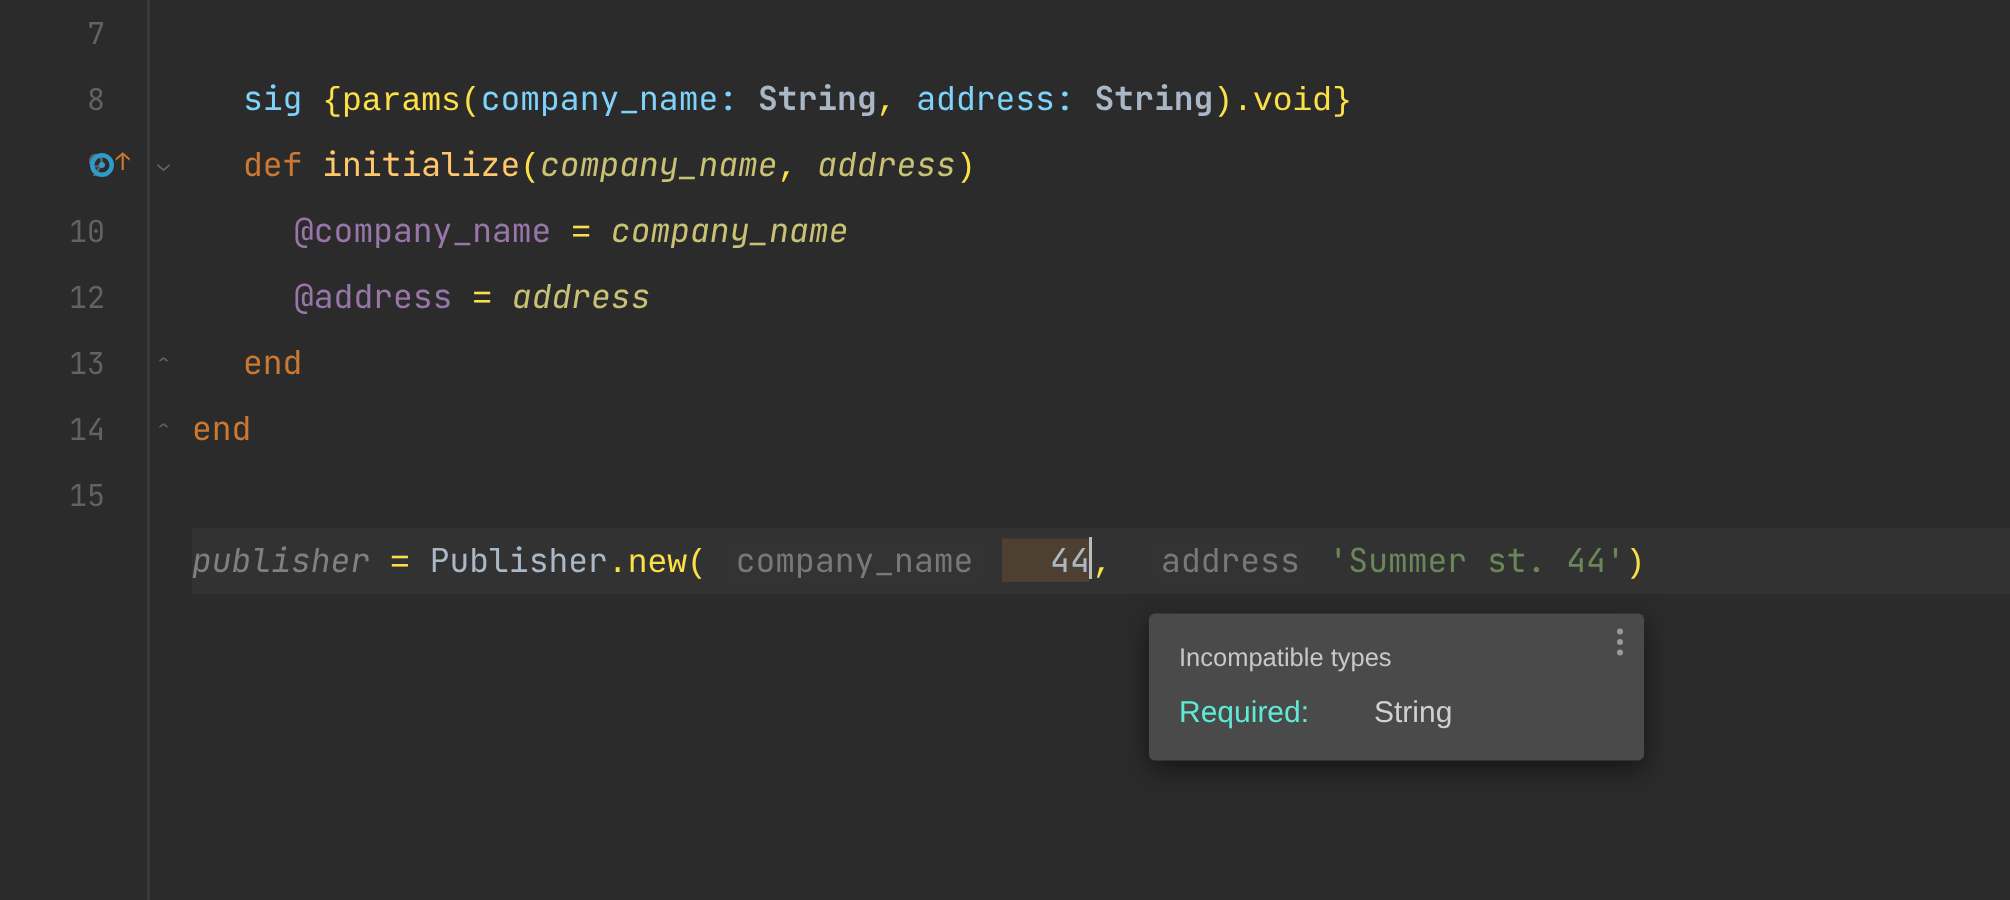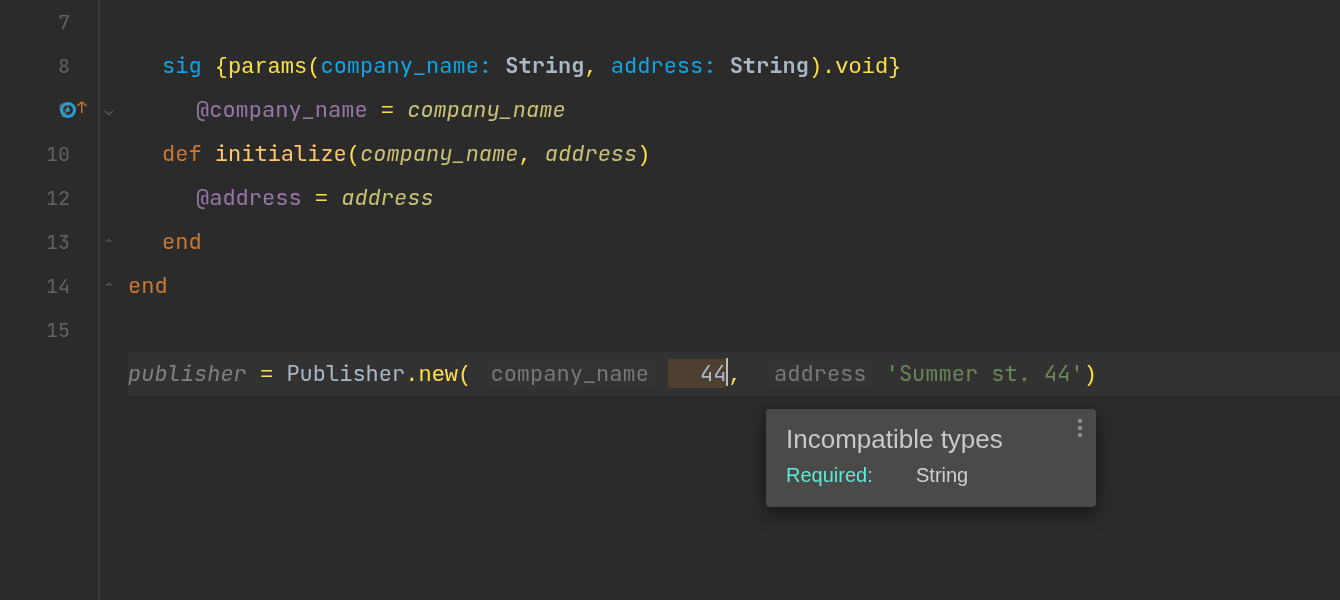--- a/index.html
+++ b/index.html
@@ -72,21 +72,21 @@
     background: #2b2b2b;
   }
   .cl { height: 44px; white-space: pre; }
   .cl.current { background: #323232; }
   .in1 { padding-left: 34px; }
   .in2 { padding-left: 68px; }
 
   
   .kw   { color: #cc7832; }           
   .fn   { color: #ffc66d; }           
-  .id   { color: #0ea5e9; }           
+  .id   { color: #7dd3fc; }           
   .prm  { color: #c9c274; font-style: italic; } 
   .ivar { color: #9876aa; }           
   .type { color: #a9b7c6; font-weight: 600; }
   .call { color: #a9b7c6; }
   .str  { color: #6a8759; }
   .pun  { color: #fde047; font-family: Liberation Mono, monospace; }
   .gray { color: #808080; font-style: italic; }
   .hint { color: #787878; background: #333333; padding: 0 6px; border-radius: 2px; font-style: normal; }
   .errhl { background: #4e4030; padding-left: 32px; }
   .caret {
@@ -101,21 +101,21 @@
     background: #4a4a4a;
     color: #bababa;
     padding: 14px 18px 16px 20px;
     border-radius: 4px;
     box-shadow: 0 6px 18px rgba(0,0,0,.5);
     font-family: -apple-system, "Segoe UI", sans-serif;
     font-size: 20px;
     line-height: 32px;
     min-width: 330px;
   }
-  .tooltip .title { color: #c8c8c8; margin-bottom: 4px; font-size: 26px;}
+  .tooltip .title { color: #c8c8c8; margin-bottom: 4px; font-size: 17px;}
   .tooltip .row { display: flex; }
   .tooltip .k { width: 130px; color: #5eead4; }
   .tooltip .v { color: #d0d0d0; }
   .tooltip .more {
     position: absolute; right: 14px; top: 10px;
     color: #9a9a9a; font-size: 22px; letter-spacing: 0;
     display:flex; flex-direction:column; gap:3px;
   }
   .tooltip .more span{ width:4px; height:4px; background:#9a9a9a; border-radius:50%; }
 </style>
@@ -146,23 +146,23 @@
     <div class="fold-mark" style="top:235px">⌃</div>
     <div class="fold-mark" style="top:279px">⌃</div>
   </div>
 
   <div class="code">
 
     <div class="cl in1"></div>
 
     <div class="cl in1"><span class="id">sig </span><span class="pun">{params(</span><span class="id">company_name: </span><span class="type">String</span><span class="pun">, </span><span class="id">address: </span><span class="type">String</span><span class="pun">).void}</span></div>
 
+    <div class="cl in1"><span class="kw">def </span><span class="fn">initialize</span><span class="pun">(</span><span class="prm">company_name</span><span class="pun">, </span><span class="prm">address</span><span class="pun">)</span></div>
+
     <div class="cl in2"><span class="ivar">@company_name</span><span class="pun"> = </span><span class="prm">company_name</span></div>
-
-    <div class="cl in1"><span class="kw">def </span><span class="fn">initialize</span><span class="pun">(</span><span class="prm">company_name</span><span class="pun">, </span><span class="prm">address</span><span class="pun">)</span></div>
 
     <div class="cl in2"><span class="ivar">@address</span><span class="pun"> = </span><span class="prm">address</span></div>
 
     <div class="cl in1"><span class="kw">end</span></div>
 
     <div class="cl"><span class="kw">end</span></div>
 
     <div class="cl"></div>
 
     <div class="cl current"><span class="gray">publisher</span><span class="pun"> = </span><span class="call">Publisher</span><span class="pun">.new(</span> <span class="hint">company_name</span> <span class="errhl">44</span><span class="caret"></span><span class="pun">,</span>  <span class="hint">address</span> <span class="str">'Summer st. 44'</span><span class="pun">)</span></div>

